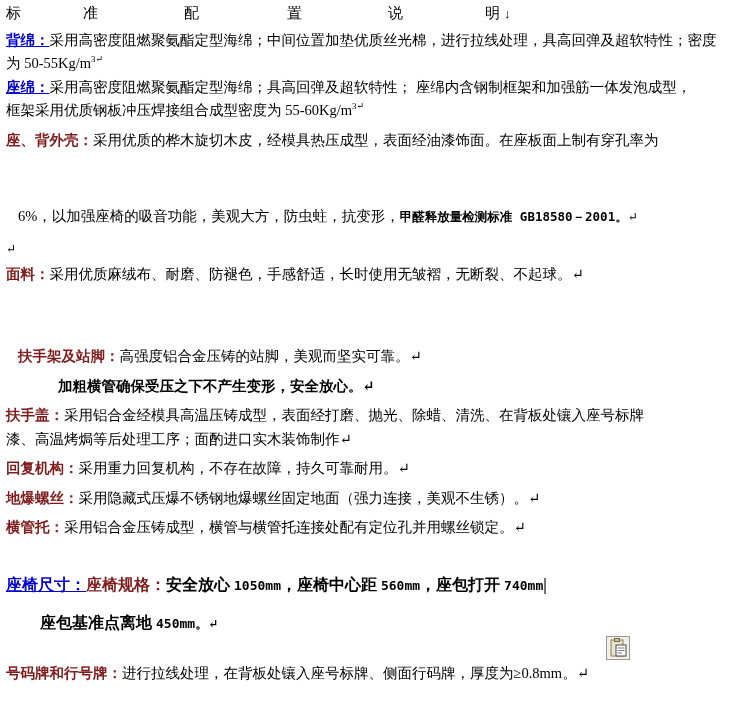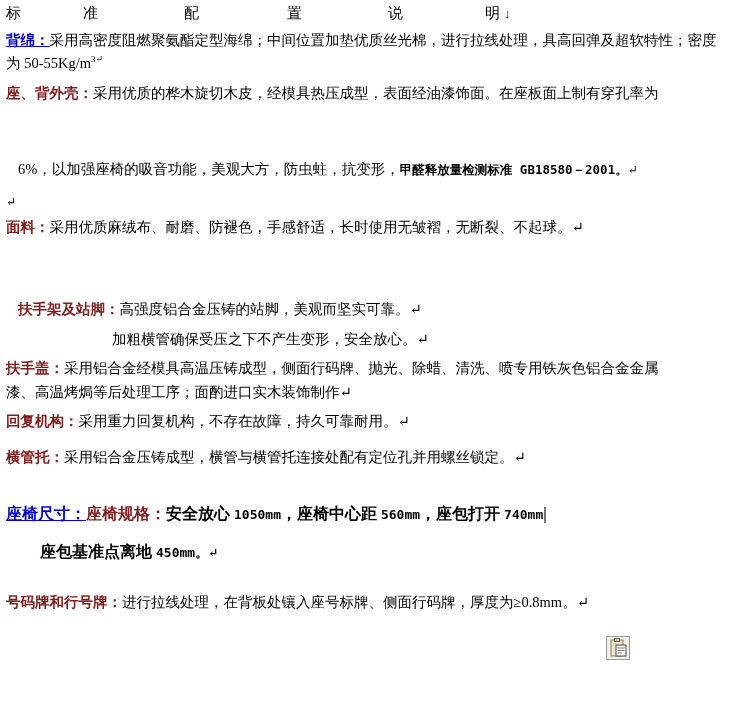--- a/index.html
+++ b/index.html
@@ -56,21 +56,21 @@
     text-decoration: underline;
   }
   .black {
     color: #000000;
   }
   .sup {
     vertical-align: super;
     font-size: 9px;
   }
   .ind-3 { padding-left: 18px; margin-top: 47px; }
-  .ind-5 { padding-left: 112px; }
+  .ind-5 { padding-left: 58px; font-weight: bold; }
   .ind-6 { padding-left: 40px; }
   .gap-s { height: 6px; }
   .gap-m { height: 12px; }
   .gap-l { height: 20px; }
   .sz-line {
     font-size: 16px;
     font-weight: bold;
   }
   .sz-line .unit {
     font-family: "DejaVu Sans Mono", monospace;
@@ -120,20 +120,24 @@
     <span class="h-cell">明</span>
     <span class="pilcrow">↓</span>
   </div>
 
   <div class="gap-s"></div>
 
   <p class="para">
     <span class="blue-u">背绵：</span><span class="black">采用高密度阻燃聚氨酯定型海绵；中间位置加垫优质丝光棉，进行拉线处理，具高回弹及超软特性；密度为 50-55Kg/m</span><span class="sup">3↵</span>
   </p>
 
+  <p class="para">
+    <span class="blue-u">座绵：</span><span class="black">采用高密度阻燃聚氨酯定型海绵；具高回弹及超软特性；  座绵内含钢制框架和加强筋一体发泡成型，</span><br>
+    <span class="black">框架采用优质钢板冲压焊接组合成型密度为 55-60Kg/m</span><span class="sup">3↵</span>
+  </p>
 
   <div class="gap-s"></div>
 
   <p class="para">
     <span class="blue">座、背外壳：</span><span class="black">采用优质的桦木旋切木皮，经模具热压成型，表面经油漆饰面。在座板面上制有穿孔率为</span>
   </p>
   <div class="gap-s"></div>
   <p class="para ind-3">
     <span class="black">6%，以加强座椅的吸音功能，美观大方，防虫蛀，抗变形，</span><span class="std-code">甲醛释放量检测标准 GB18580－2001。</span><span class="pmark">↵</span>
   </p>
@@ -154,32 +158,35 @@
     <span class="blue">扶手架及站脚：</span><span class="black">高强度铝合金压铸的站脚，美观而坚实可靠。↵</span>
   </p>
   <div class="gap-s"></div>
   <p class="para ind-5">
     <span class="black">加粗横管确保受压之下不产生变形，安全放心。↵</span>
   </p>
 
   <div class="gap-s"></div>
 
   <p class="para">
-    <span class="blue">扶手盖：</span><span class="black">采用铝合金经模具高温压铸成型，侧面行码牌、抛光、除蜡、清洗、喷专用铁灰色铝合金金属</span><br>
+    <span class="blue">扶手盖：</span><span class="black">采用铝合金经模具高温压铸成型，表面经打磨、抛光、除蜡、清洗、在背板处镶入座号标牌</span><br>
     <span class="black">漆、高温烤焗等后处理工序；面酌进口实木装饰制作↵</span>
   </p>
 
   <div class="gap-s"></div>
 
   <p class="para">
     <span class="blue">回复机构：</span><span class="black">采用重力回复机构，不存在故障，持久可靠耐用。↵</span>
   </p>
 
   <div class="gap-s"></div>
 
+  <p class="para">
+    <span class="blue">地爆螺丝：</span><span class="black">采用隐藏式压爆不锈钢地爆螺丝固定地面（强力连接，美观不生锈）。↵</span>
+  </p>
 
   <div class="gap-s"></div>
 
   <p class="para">
     <span class="blue">横管托：</span><span class="black">采用铝合金压铸成型，横管与横管托连接处配有定位孔并用螺丝锁定。↵</span>
   </p>
 
   <div class="gap-l"></div>
   <div class="gap-m"></div>
 

